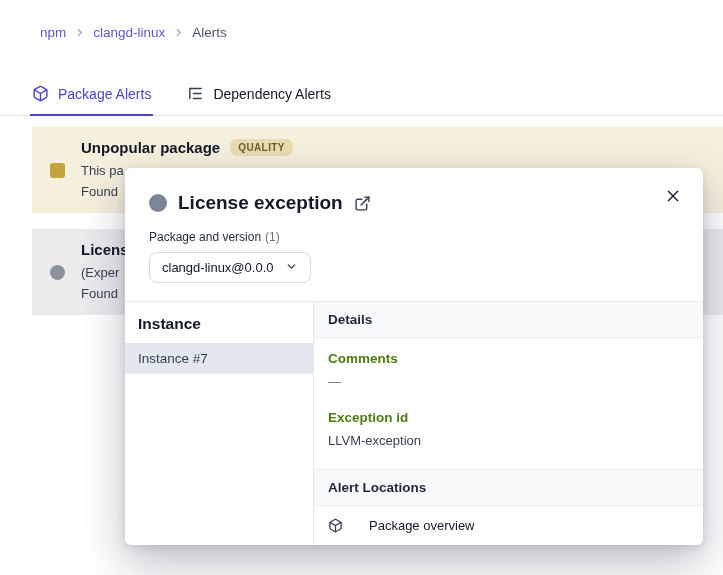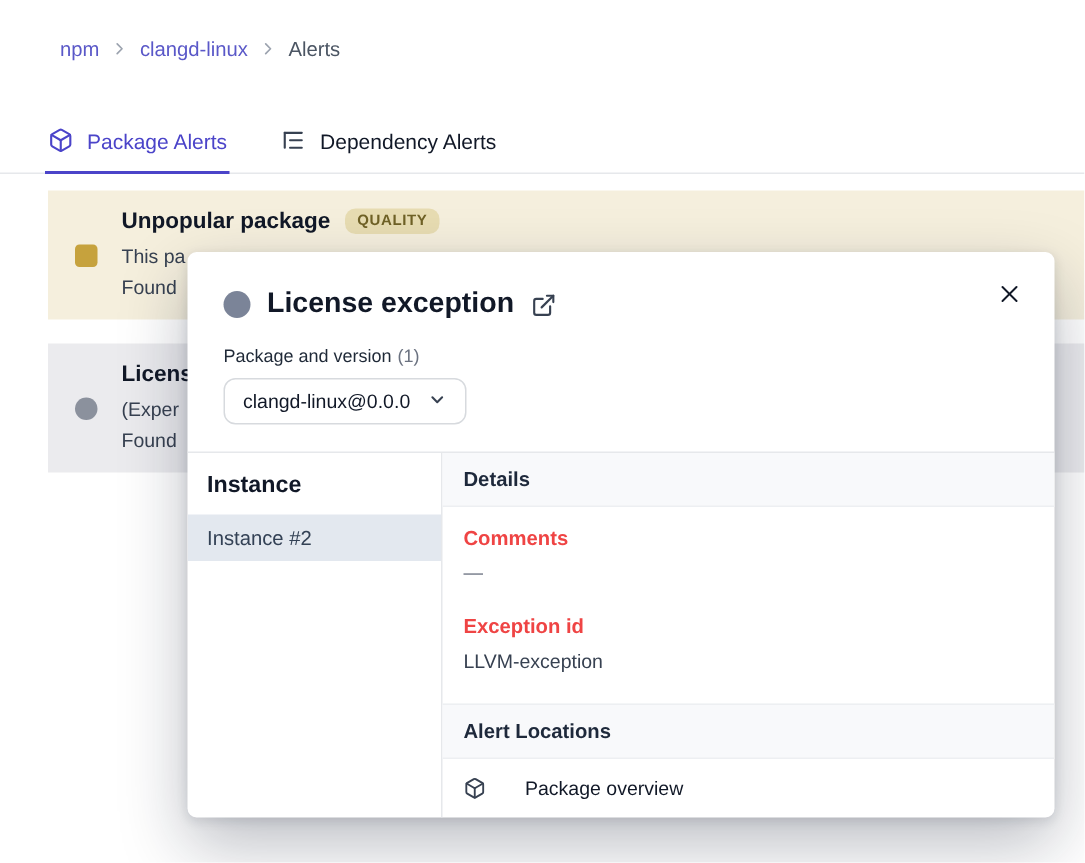--- a/index.html
+++ b/index.html
@@ -51,29 +51,29 @@
   .m-title { margin:0; font-size:19px; font-weight:700; color:#111827; }
   .m-ext { color:#374151; display:flex; cursor:pointer; }
   .m-ext svg { width:17px; height:17px; }
   .m-pkg-label { margin-top:16px; font-size:12px; color:#1f2937; }
   .m-pkg-label .count { color:#6b7280; margin-left:4px; }
   .m-select { margin-top:8px; margin-bottom:18px; display:inline-flex; align-items:flex-start; gap:12px;
               border:1px solid #d7dade; background:#fff; border-radius:8px; padding:7px 12px;
               font-size:13px; color:#111827; font-family:inherit; cursor:pointer; }
   .m-select svg { width:13px; height:13px; color:#374151; }
   .m-body { flex:1; display:flex; border-top:1px solid #e6e8eb; min-height:0; }
-  .m-left { width:170px; border-right:1px solid #e6e8eb; flex:none; }
+  .m-left { width:189px; border-right:1px solid #e6e8eb; flex:none; }
   .m-left-header { padding:13px 13px 10px 13px; font-size:15.5px; font-weight:700; color:#111827; }
   .m-left-item { padding:8px 13px; font-size:13.5px; color:#334155; cursor:pointer; }
   .m-left-item.selected { background:#e3e8ef; }
   .m-right { flex:1; display:flex; flex-direction:column; min-height:0; }
   .m-sec-header { background:#f8f9fb; border-bottom:1px solid #edeff2; padding:10px 14px; font-size:13.5px; font-weight:700; color:#1e293b; }
   .m-sec-header.loc { border-top:1px solid #edeff2; }
   .m-content { flex:1; padding:13px 14px; }
-  .m-field-label { font-size:13.5px; font-weight:700; color:#ef4444; }
+  .m-field-label { font-size:13.5px; font-weight:700; color:#4d7c0f; }
   .m-field-value { margin-top:8px; font-size:13px; color:#374151; }
   .m-field-value.muted { color:#6b7280; }
   .mt20 { margin-top:21px; }
   .m-link-row { display:flex; align-items:center; gap:26px; padding:12px 14px; font-size:13px; color:#111827; cursor:pointer; }
   .m-link-row .licon { display:flex; color:#374151; }
   .m-link-row svg { width:15px; height:15px; }
 </style>
 </head>
 <body>
 
@@ -167,21 +167,21 @@
       <span>clangd-linux@0.0.0</span>
       <svg viewBox="0 0 24 24" fill="none" stroke="currentColor" stroke-width="2.5" stroke-linecap="round" stroke-linejoin="round">
           <polyline points="6 9 12 15 18 9"></polyline>
         </svg>
     </button>
   </div>
 
   <div class="m-body">
     <div class="m-left">
       <div class="m-left-header">Instance</div>
-      <div class="m-left-item selected">Instance #2</div>
+      <div class="m-left-item selected">Instance #7</div>
     </div>
     <div class="m-right">
       <div class="m-sec-header">Details</div>
       <div class="m-content">
         <div class="m-field-label">Comments</div>
         <div class="m-field-value muted">—</div>
         <div class="m-field-label mt20">Exception id</div>
         <div class="m-field-value">LLVM-exception</div>
       </div>
       <div class="m-sec-header loc">Alert Locations</div>

